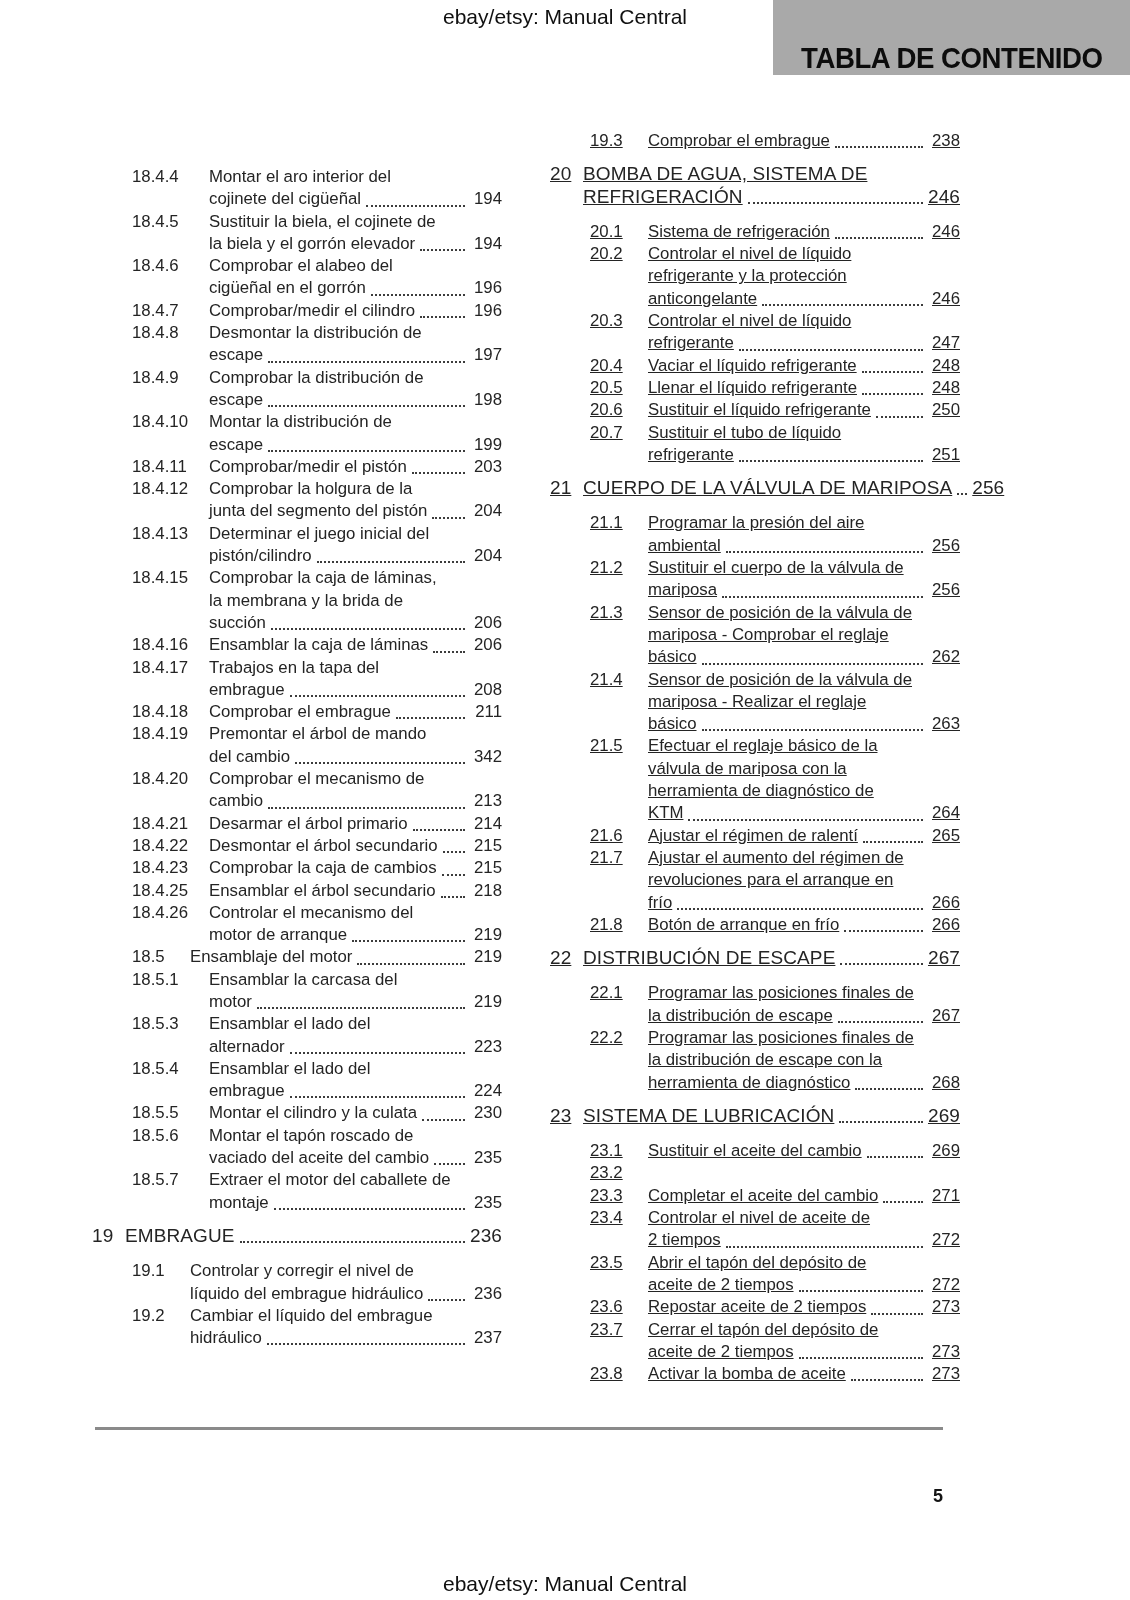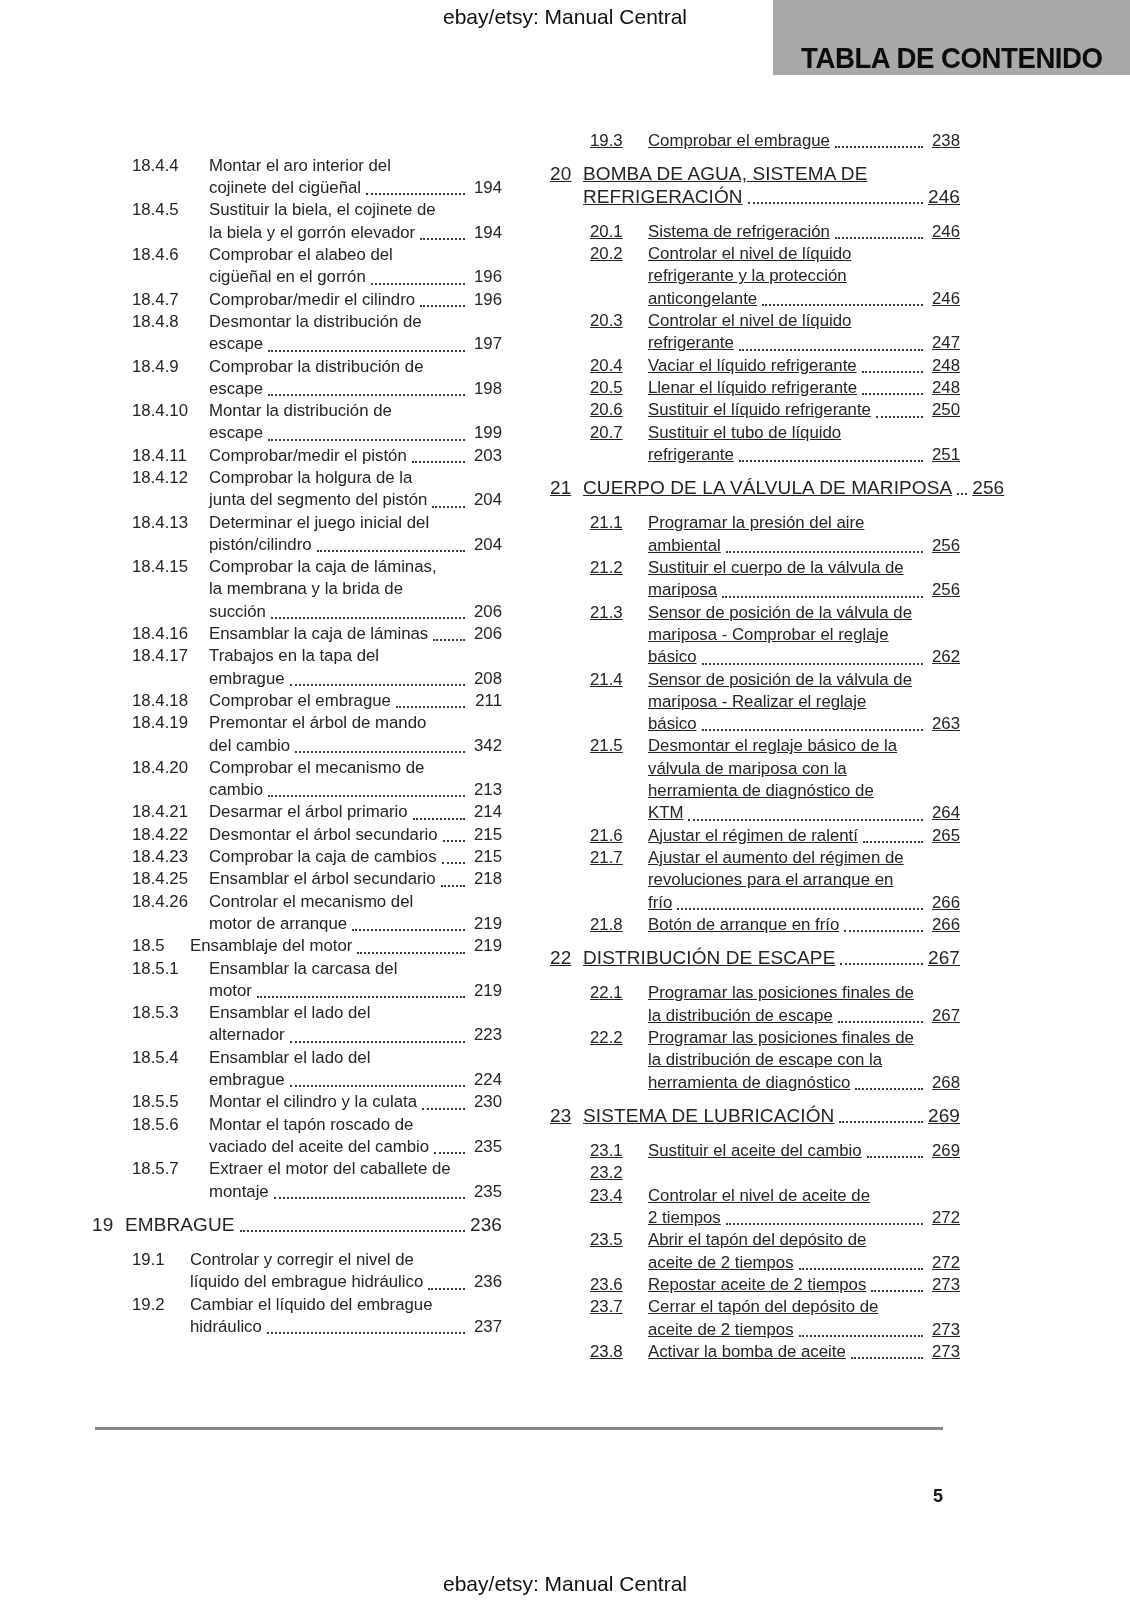--- a/index.html
+++ b/index.html
@@ -586,21 +586,21 @@
             <span class="line last">
               <span class="txt">básico</span>
               <span class="dots"></span>
               <span class="pg">263</span>
             </span>
           </span>
         </div>
         <div class="entry lvl1">
           <span class="num">21.5</span>
           <span class="body">
-            <span class="line">Desmontar el reglaje básico de la</span>
+            <span class="line">Efectuar el reglaje básico de la</span>
             <span class="line">válvula de mariposa con la</span>
             <span class="line">herramienta de diagnóstico de</span>
             <span class="line last">
               <span class="txt">KTM</span>
               <span class="dots"></span>
               <span class="pg">264</span>
             </span>
           </span>
         </div>
         <div class="entry lvl1">
@@ -683,20 +683,30 @@
           <span class="body">
             <span class="line last">
               <span class="txt">Sustituir el aceite del cambio</span>
               <span class="dots"></span>
               <span class="pg">269</span>
             </span>
           </span>
         </div>
         <div class="entry lvl1">
           <span class="num">23.2</span>
+        </div>
+        <div class="entry lvl1">
+          <span class="num">23.3</span>
+          <span class="body">
+            <span class="line last">
+              <span class="txt">Completar el aceite del cambio</span>
+              <span class="dots"></span>
+              <span class="pg">271</span>
+            </span>
+          </span>
         </div>
         <div class="entry lvl1">
           <span class="num">23.4</span>
           <span class="body">
             <span class="line">Controlar el nivel de aceite de</span>
             <span class="line last">
               <span class="txt">2 tiempos</span>
               <span class="dots"></span>
               <span class="pg">272</span>
             </span>

